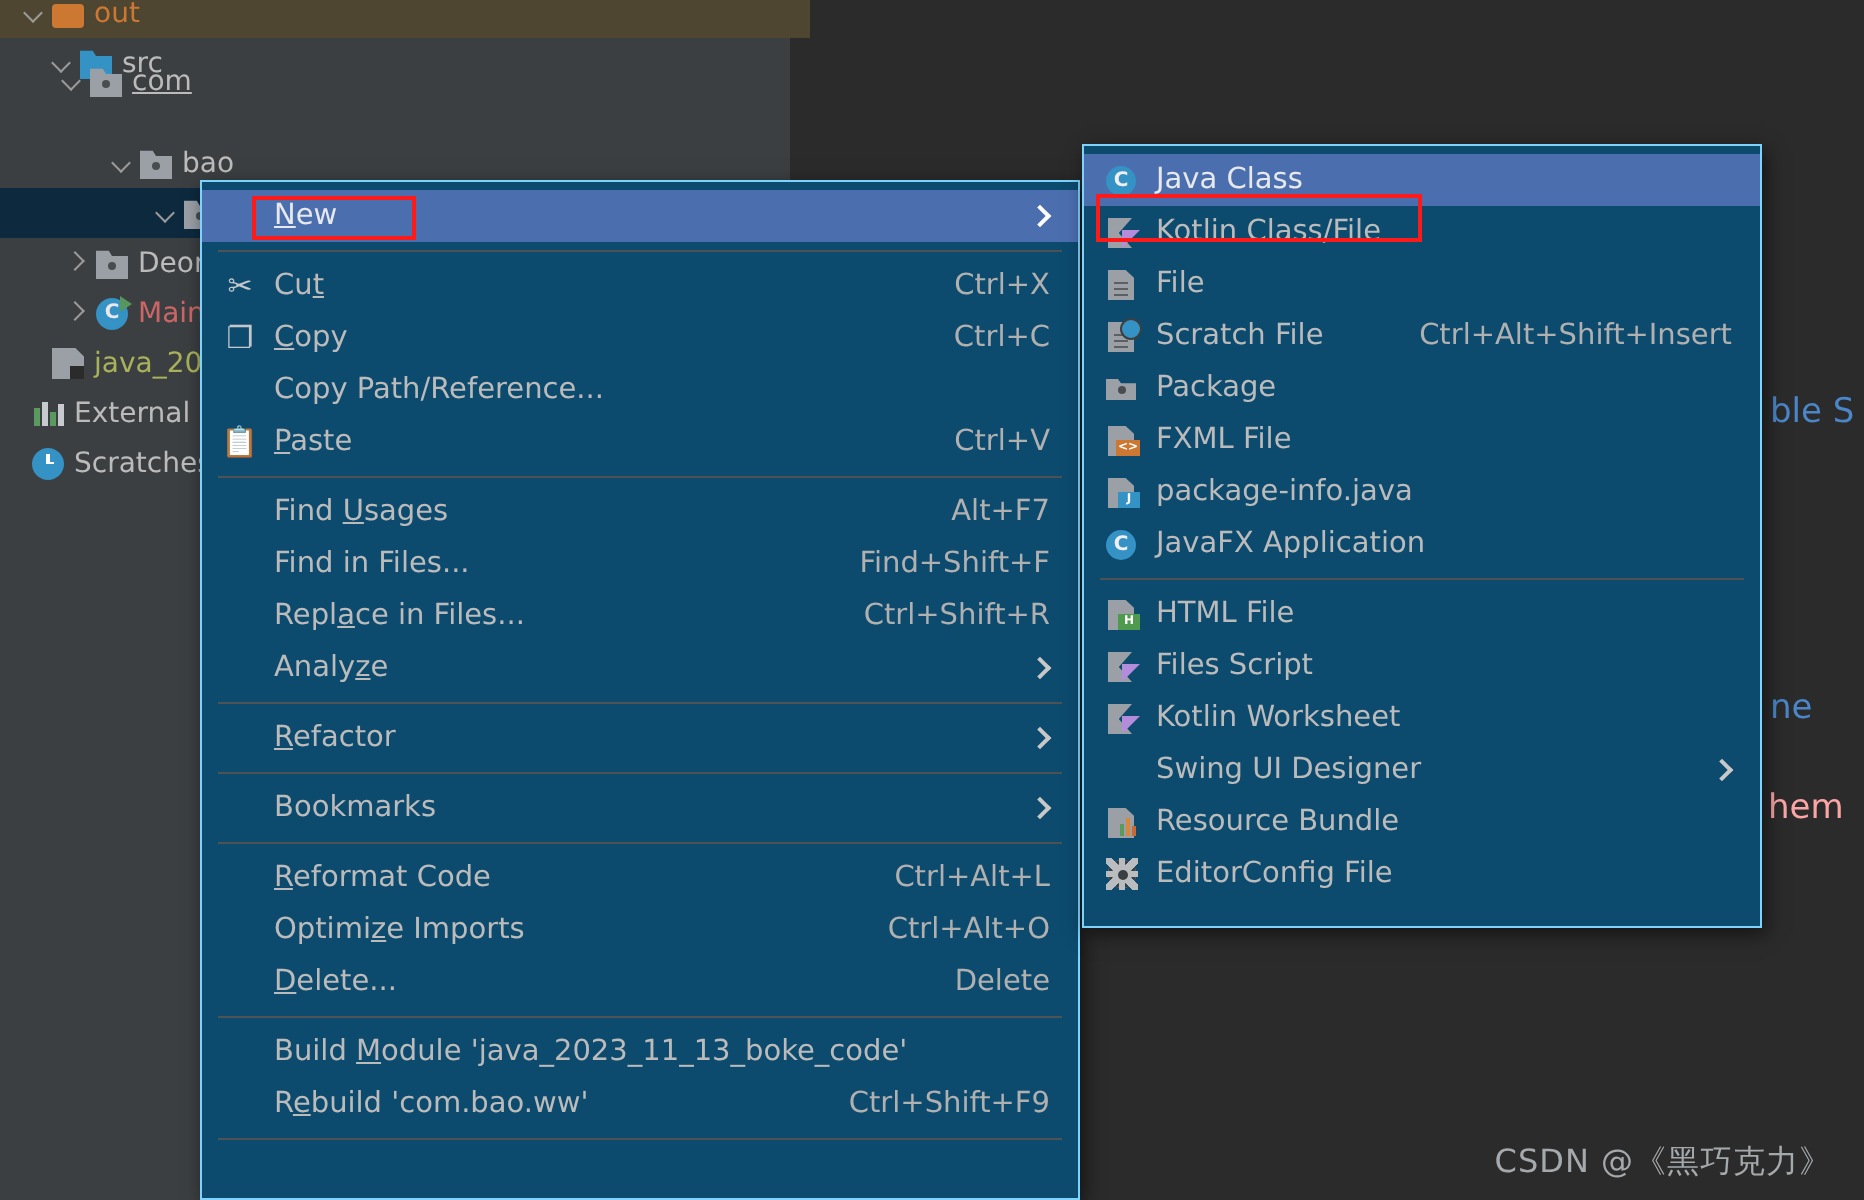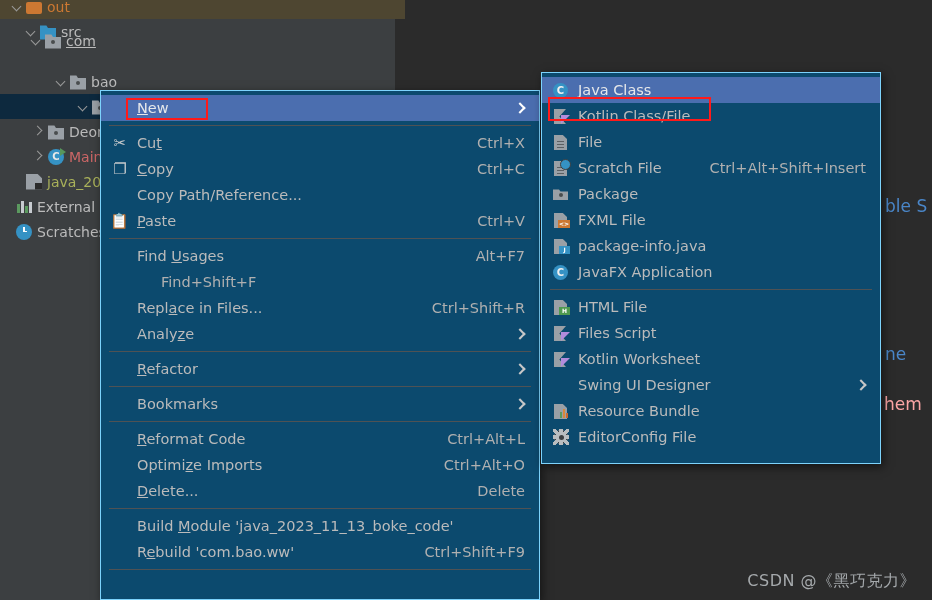--- a/index.html
+++ b/index.html
@@ -420,20 +420,21 @@
           <span class="mi-shortcut">Ctrl+V</span>
         </div>
         <div class="sep"></div>
         <div class="mi">
           <span class="mi-ico"></span>
           <span class="mi-label">Find <span class="u">U</span>sages</span>
           <span class="mi-shortcut">Alt+F7</span>
         </div>
         <div class="mi">
           <span class="mi-ico"></span>
+          <span class="mi-label">Find in Files...</span>
           <span class="mi-shortcut">Find+Shift+F</span>
         </div>
         <div class="mi">
           <span class="mi-ico"></span>
           <span class="mi-label">Repl<span class="u">a</span>ce in Files...</span>
           <span class="mi-shortcut">Ctrl+Shift+R</span>
         </div>
         <div class="mi">
           <span class="mi-ico"></span>
           <span class="mi-label">Analy<span class="u">z</span>e</span>

